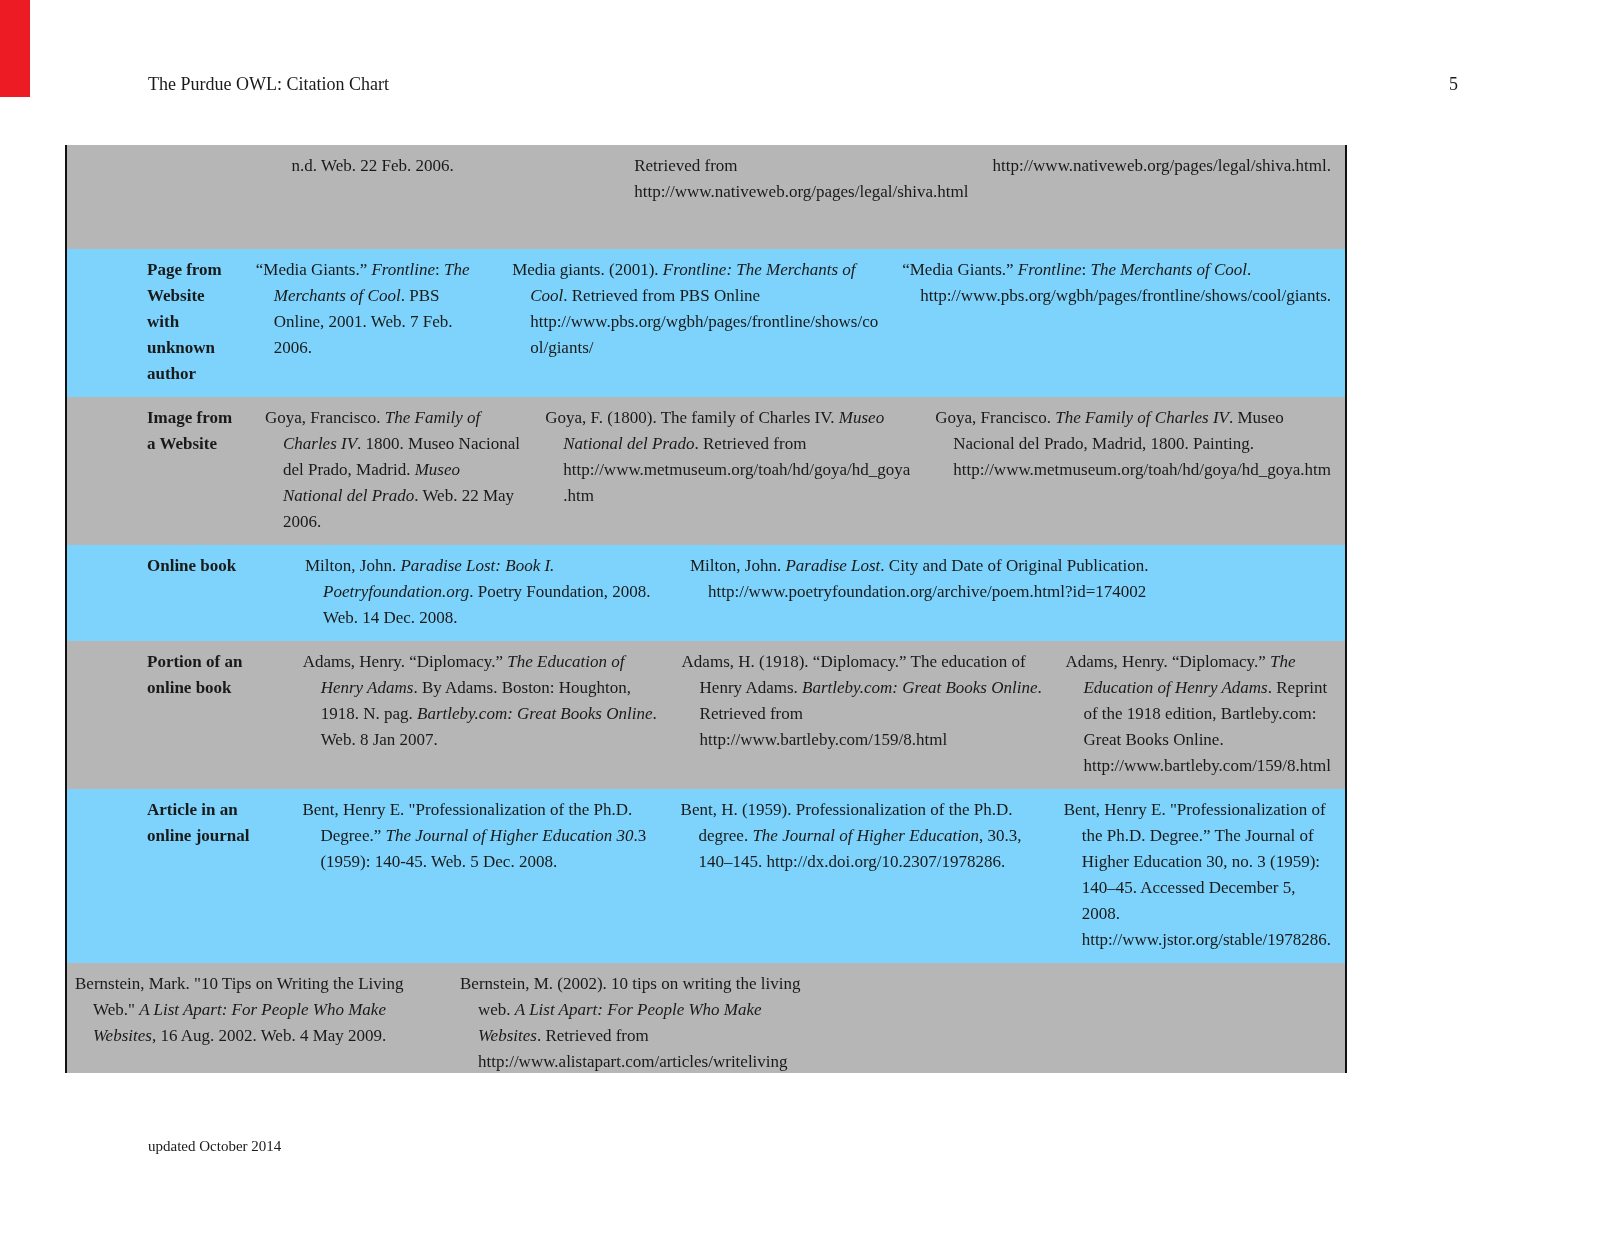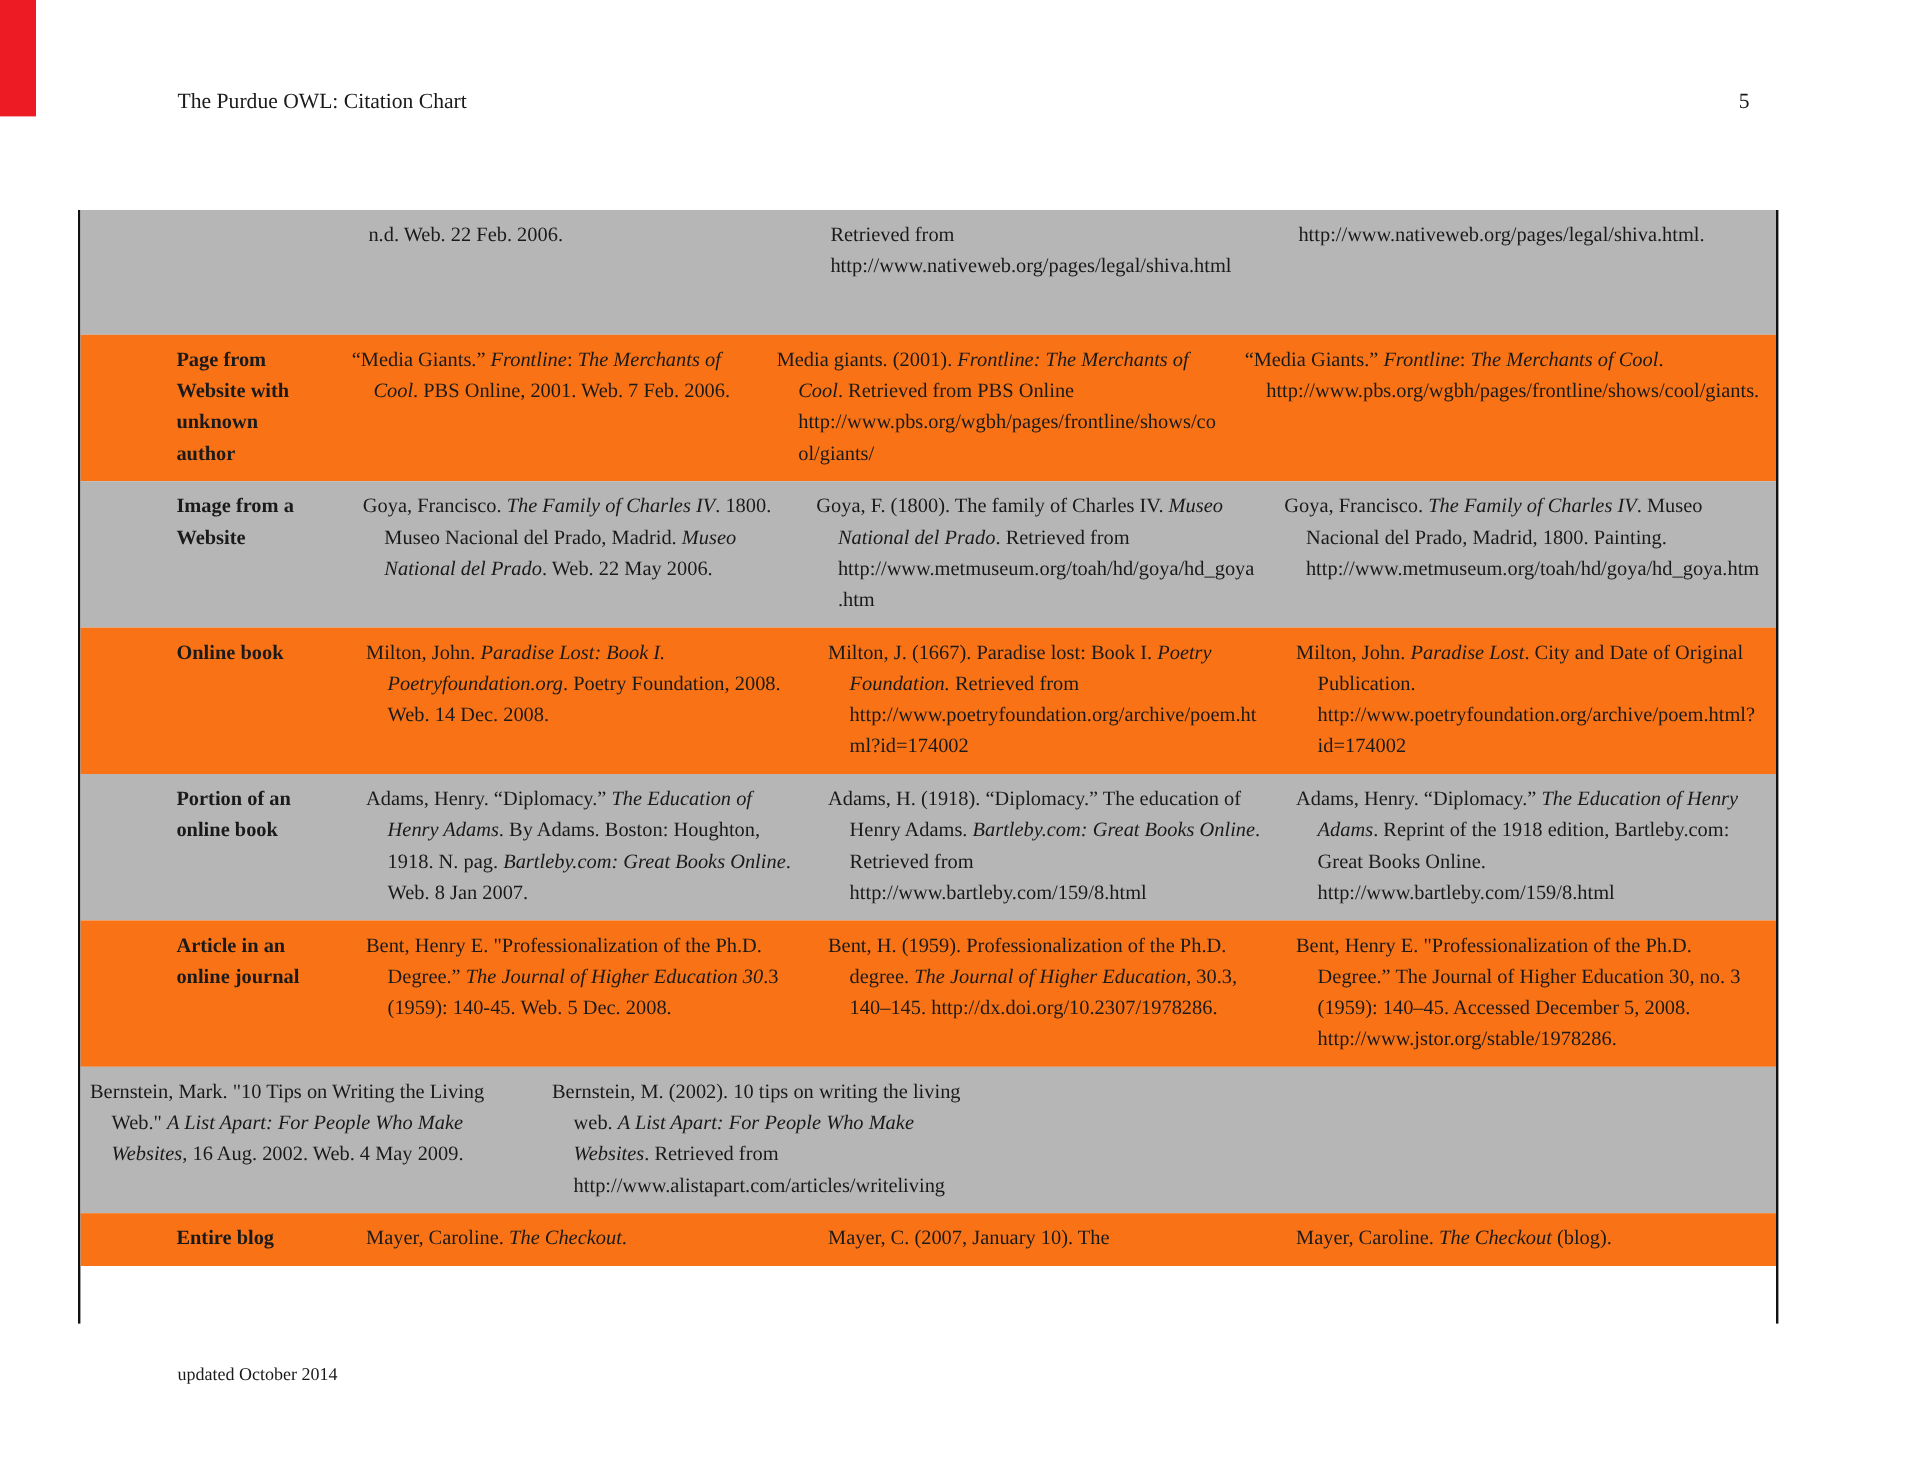--- a/index.html
+++ b/index.html
@@ -31,32 +31,31 @@
     top: 74px;
     display: flex;
     justify-content: space-between;
     align-items: baseline;
     font-size: 18px;
   }
   .table-wrap {
     position: absolute;
     left: 65px;
     top: 145px;
-    width: 1417px;
+    width: 1282px;
     height: 928px;
     overflow: hidden;
     border-left: 2px solid #111;
     border-right: 2px solid #111;
     box-sizing: border-box;
-    margin-top: 30px;
   }
   .row {
     display: flex;
     align-items: stretch;
-    background: #f97316;
+    background: #7dd3fc;
   }
   .row.shaded { background: var(--shade, #b6b6b6); }
   .row.cont { min-height: 104px; }
   .cell {
     box-sizing: border-box;
     font-size: 17px;
     line-height: 26px;
   }
   .cell.label {
     width: 230px;
@@ -108,21 +107,20 @@
       </div>
       <div class="row shaded">
         <div class="cell label">Image from a Website</div>
         <div class="cell cite mla"><span>Goya, Francisco. </span><span class="it">The Family of Charles IV</span><span>. 1800. Museo Nacional del Prado, Madrid. </span><span class="it">Museo National del Prado</span><span>. Web. 22 May 2006.</span></div>
         <div class="cell cite apa"><span>Goya, F. (1800). The family of Charles IV. </span><span class="it">Museo National del Prado</span><span>. Retrieved from http://www.metmuseum.org/toah/hd/goya/hd_goya.htm</span></div>
         <div class="cell cite cms"><span>Goya, Francisco. </span><span class="it">The Family of Charles IV</span><span>. Museo Nacional del Prado, Madrid, 1800. Painting. http://www.metmuseum.org/toah/hd/goya/hd_goya.htm</span></div>
       </div>
       <div class="row">
         <div class="cell label">Online book</div>
         <div class="cell cite mla"><span>Milton, John. </span><span class="it">Paradise Lost: Book I. Poetryfoundation.org</span><span>. Poetry Foundation, 2008. Web. 14 Dec. 2008.</span></div>
-        <div class="cell cite apa"><span>Milton, J. (1667). Paradise lost: Book I. </span><span class="it">Poetry Foundation.</span><span> Retrieved from http://www.poetryfoundation.org/archive/poem.html?id=174002</span></div>
         <div class="cell cite cms"><span>Milton, John. </span><span class="it">Paradise Lost</span><span>. City and Date of Original Publication. http://www.poetryfoundation.org/archive/poem.html?id=174002</span></div>
       </div>
       <div class="row shaded">
         <div class="cell label">Portion of an online book</div>
         <div class="cell cite mla"><span>Adams, Henry. “Diplomacy.” </span><span class="it">The Education of Henry Adams</span><span>. By Adams. Boston: Houghton, 1918. N. pag. </span><span class="it">Bartleby.com: Great Books Online</span><span>. Web. 8 Jan 2007.</span></div>
         <div class="cell cite apa"><span>Adams, H. (1918). “Diplomacy.” The education of Henry Adams. </span><span class="it">Bartleby.com: Great Books Online</span><span>. Retrieved from http://www.bartleby.com/159/8.html</span></div>
         <div class="cell cite cms"><span>Adams, Henry. “Diplomacy.” </span><span class="it">The Education of Henry Adams</span><span>. Reprint of the 1918 edition, Bartleby.com: Great Books Online. http://www.bartleby.com/159/8.html</span></div>
       </div>
       <div class="row">
         <div class="cell label">Article in an online journal</div>

